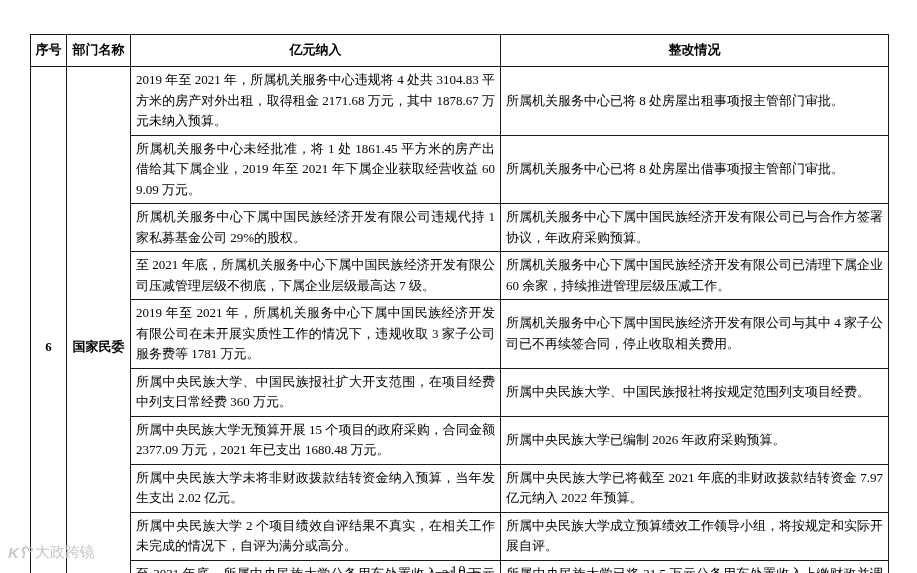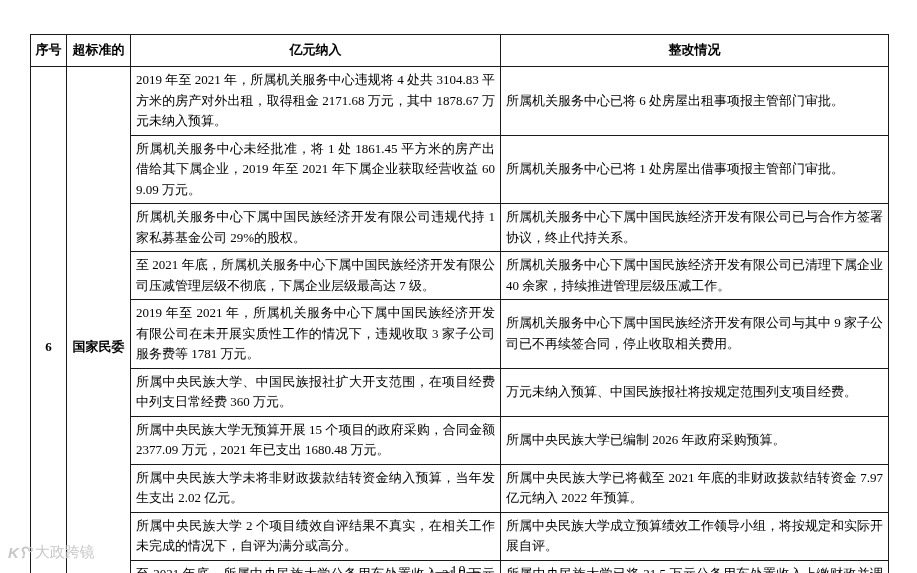--- a/index.html
+++ b/index.html
@@ -89,51 +89,51 @@
   <table class="audit">
     <colgroup>
       <col class="c-serial">
       <col class="c-dept">
       <col class="c-prob">
       <col class="c-rect">
     </colgroup>
     <thead>
       <tr>
         <th>序号</th>
-        <th>超标准的</th>
+        <th>部门名称</th>
         <th>亿元纳入</th>
         <th>整改情况</th>
       </tr>
     </thead>
     <tbody>
       <tr>
         <td class="serial-cell" rowspan="10">6</td>
         <td class="dept-cell" rowspan="10">国家民委</td>
         <td class="problem-cell">2019 年至 2021 年，所属机关服务中心违规将 4 处共 3104.83 平方米的房产对外出租，取得租金 2171.68 万元，其中 1878.67 万元未纳入预算。</td>
-        <td class="rect-cell">所属机关服务中心已将 6 处房屋出租事项报主管部门审批。</td>
+        <td class="rect-cell">所属机关服务中心已将 8 处房屋出租事项报主管部门审批。</td>
       </tr>
       <tr>
         <td class="problem-cell">所属机关服务中心未经批准，将 1 处 1861.45 平方米的房产出借给其下属企业，2019 年至 2021 年下属企业获取经营收益 609.09 万元。</td>
-        <td class="rect-cell">所属机关服务中心已将 1 处房屋出借事项报主管部门审批。</td>
+        <td class="rect-cell">所属机关服务中心已将 8 处房屋出借事项报主管部门审批。</td>
       </tr>
       <tr>
         <td class="problem-cell">所属机关服务中心下属中国民族经济开发有限公司违规代持 1 家私募基金公司 29%的股权。</td>
-        <td class="rect-cell">所属机关服务中心下属中国民族经济开发有限公司已与合作方签署协议，终止代持关系。</td>
+        <td class="rect-cell">所属机关服务中心下属中国民族经济开发有限公司已与合作方签署协议，年政府采购预算。</td>
       </tr>
       <tr>
         <td class="problem-cell">至 2021 年底，所属机关服务中心下属中国民族经济开发有限公司压减管理层级不彻底，下属企业层级最高达 7 级。</td>
-        <td class="rect-cell">所属机关服务中心下属中国民族经济开发有限公司已清理下属企业 40 余家，持续推进管理层级压减工作。</td>
+        <td class="rect-cell">所属机关服务中心下属中国民族经济开发有限公司已清理下属企业 60 余家，持续推进管理层级压减工作。</td>
       </tr>
       <tr>
         <td class="problem-cell">2019 年至 2021 年，所属机关服务中心下属中国民族经济开发有限公司在未开展实质性工作的情况下，违规收取 3 家子公司服务费等 1781 万元。</td>
-        <td class="rect-cell">所属机关服务中心下属中国民族经济开发有限公司与其中 9 家子公司已不再续签合同，停止收取相关费用。</td>
+        <td class="rect-cell">所属机关服务中心下属中国民族经济开发有限公司与其中 4 家子公司已不再续签合同，停止收取相关费用。</td>
       </tr>
       <tr>
         <td class="problem-cell">所属中央民族大学、中国民族报社扩大开支范围，在项目经费中列支日常经费 360 万元。</td>
-        <td class="rect-cell">万元未纳入预算、中国民族报社将按规定范围列支项目经费。</td>
+        <td class="rect-cell">所属中央民族大学、中国民族报社将按规定范围列支项目经费。</td>
       </tr>
       <tr>
         <td class="problem-cell">所属中央民族大学无预算开展 15 个项目的政府采购，合同金额 2377.09 万元，2021 年已支出 1680.48 万元。</td>
         <td class="rect-cell">所属中央民族大学已编制 2026 年政府采购预算。</td>
       </tr>
       <tr>
         <td class="problem-cell">所属中央民族大学未将非财政拨款结转资金纳入预算，当年发生支出 2.02 亿元。</td>
         <td class="rect-cell">所属中央民族大学已将截至 2021 年底的非财政拨款结转资金 7.97 亿元纳入 2022 年预算。</td>
       </tr>
       <tr>

